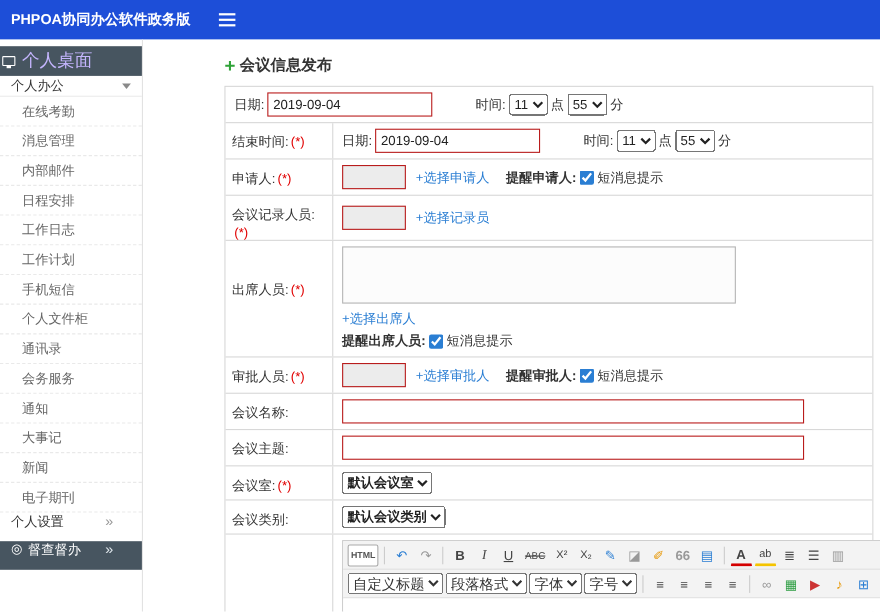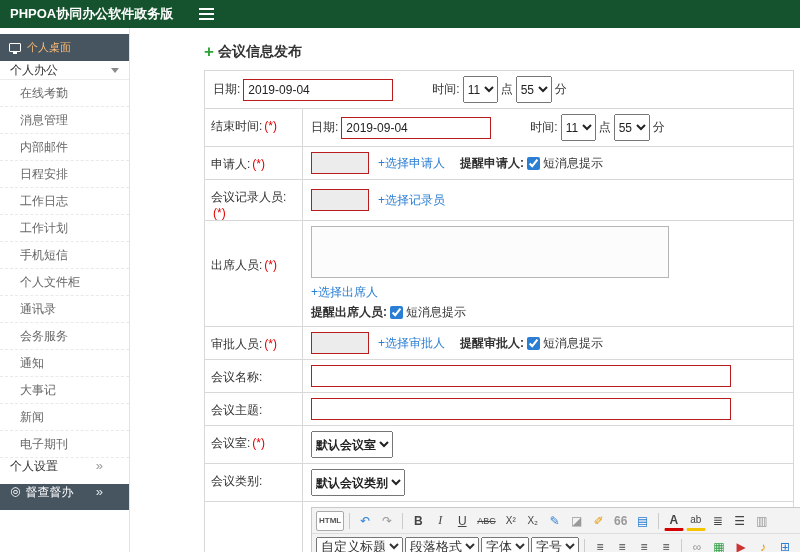--- a/index.html
+++ b/index.html
@@ -1,28 +1,28 @@
 <!DOCTYPE html>
 <html><head>
 <meta charset="utf-8">
 <style>
   *{box-sizing:border-box;margin:0;padding:0}
   html,body{width:800px;height:556px;overflow:hidden}
   body{font-family:"Liberation Sans","DejaVu Sans",sans-serif;font-size:12px;color:#333;background:#fff}
 
   
-  .topbar{height:28px;background:#14532d;display:flex;align-items:center;color:#fff}
+  .topbar{height:36px;background:#1d4ed8;display:flex;align-items:center;color:#fff}
   .brand{font-size:13px;font-weight:bold;padding:0 10px;white-space:nowrap}
   .hamburger{margin-left:14px;width:18px;height:14px;display:flex;align-items:center;justify-content:center;cursor:pointer}
   .hamburger i{display:block;width:15px;height:2px;background:#fff;box-shadow:0 5px 0 #fff,0 -5px 0 #fff}
 
   
   .layout{display:flex;height:524px}
   .sidebar{width:130px;min-width:130px;border-right:1px solid #e2e2e2;background:#fff;padding-top:6px}
-  .side-dark{height:27px;background:#475560;color:#fdba74;display:flex;align-items:center;padding:0 9px;gap:6px;font-size:11px}
+  .side-dark{height:27px;background:#475560;color:#c4b5fd;display:flex;align-items:center;padding:0 2px;gap:6px;font-size:16px}
   .monitor{display:inline-block;width:12px;height:9px;border:1px solid #fff;border-radius:1px;position:relative}
   .monitor:after{content:"";position:absolute;left:3px;bottom:-3px;width:4px;height:2px;background:#fff}
   .side-office{height:19px;display:flex;align-items:center;padding:0 10px;border-bottom:1px solid #ececec;color:#333}
   .tri-down{width:0;height:0;border-left:4px solid transparent;border-right:4px solid transparent;border-top:5px solid #8a8a8a;margin-left:auto}
   .side-items{list-style:none}
   .side-items li{height:27px;display:flex;align-items:center;padding-left:20px;color:#666;border-bottom:1px dashed #e9e9e9;cursor:pointer}
   .side-foot{height:26px;display:flex;align-items:flex-start;padding:0 10px;color:#333}
   .side-foot.dark{background:#475560;color:#fff}
   .chev{margin-left:auto;margin-right:16px;color:#999;font-size:13px}
   .side-foot.dark .chev{color:#dfe6eb}
@@ -38,21 +38,21 @@
   .frow{display:flex;border-bottom:1px solid #d8d8d8}
   .frow:last-child{border-bottom:none}
   .flabel{width:98px;min-width:98px;border-right:1px solid #d8d8d8;padding:9px 2px 0 6px;color:#333}
   .req{color:#e10000;margin-left:2px}
   .ffield{flex:1;padding:5px 8px;display:flex;align-items:center;flex-wrap:wrap;gap:3px}
   .ffield.block{display:block}
   input[type=text]{height:22px;border:1px solid #b91c1c;padding:0 4px;font-size:12px;color:#222}
   .date-input{width:150px}
   .mini-input{width:58px;height:20px;background:#ececec;border:1px solid #c5c5c5}
   .wide-input{width:420px}
-  select{height:27px;font-size:12px;color:#222}
+  select{height:20px;font-size:12px;color:#222}
   .room-select{font-weight:bold}
   a.sel-link{color:#2a7ed3;text-decoration:none;margin-left:6px;cursor:pointer}
   .bold{font-weight:bold}
   .gap-l{margin-left:36px}
   .gap-m{margin-left:12px}
   textarea{width:358px;height:52px;border:1px solid #b5b5b5;resize:none;background:#fcfcfc}
   .subline{margin-top:3px;display:flex;align-items:center;gap:3px}
   input[type=checkbox]{width:13px;height:13px;accent-color:#2a7ed3}
 
   

